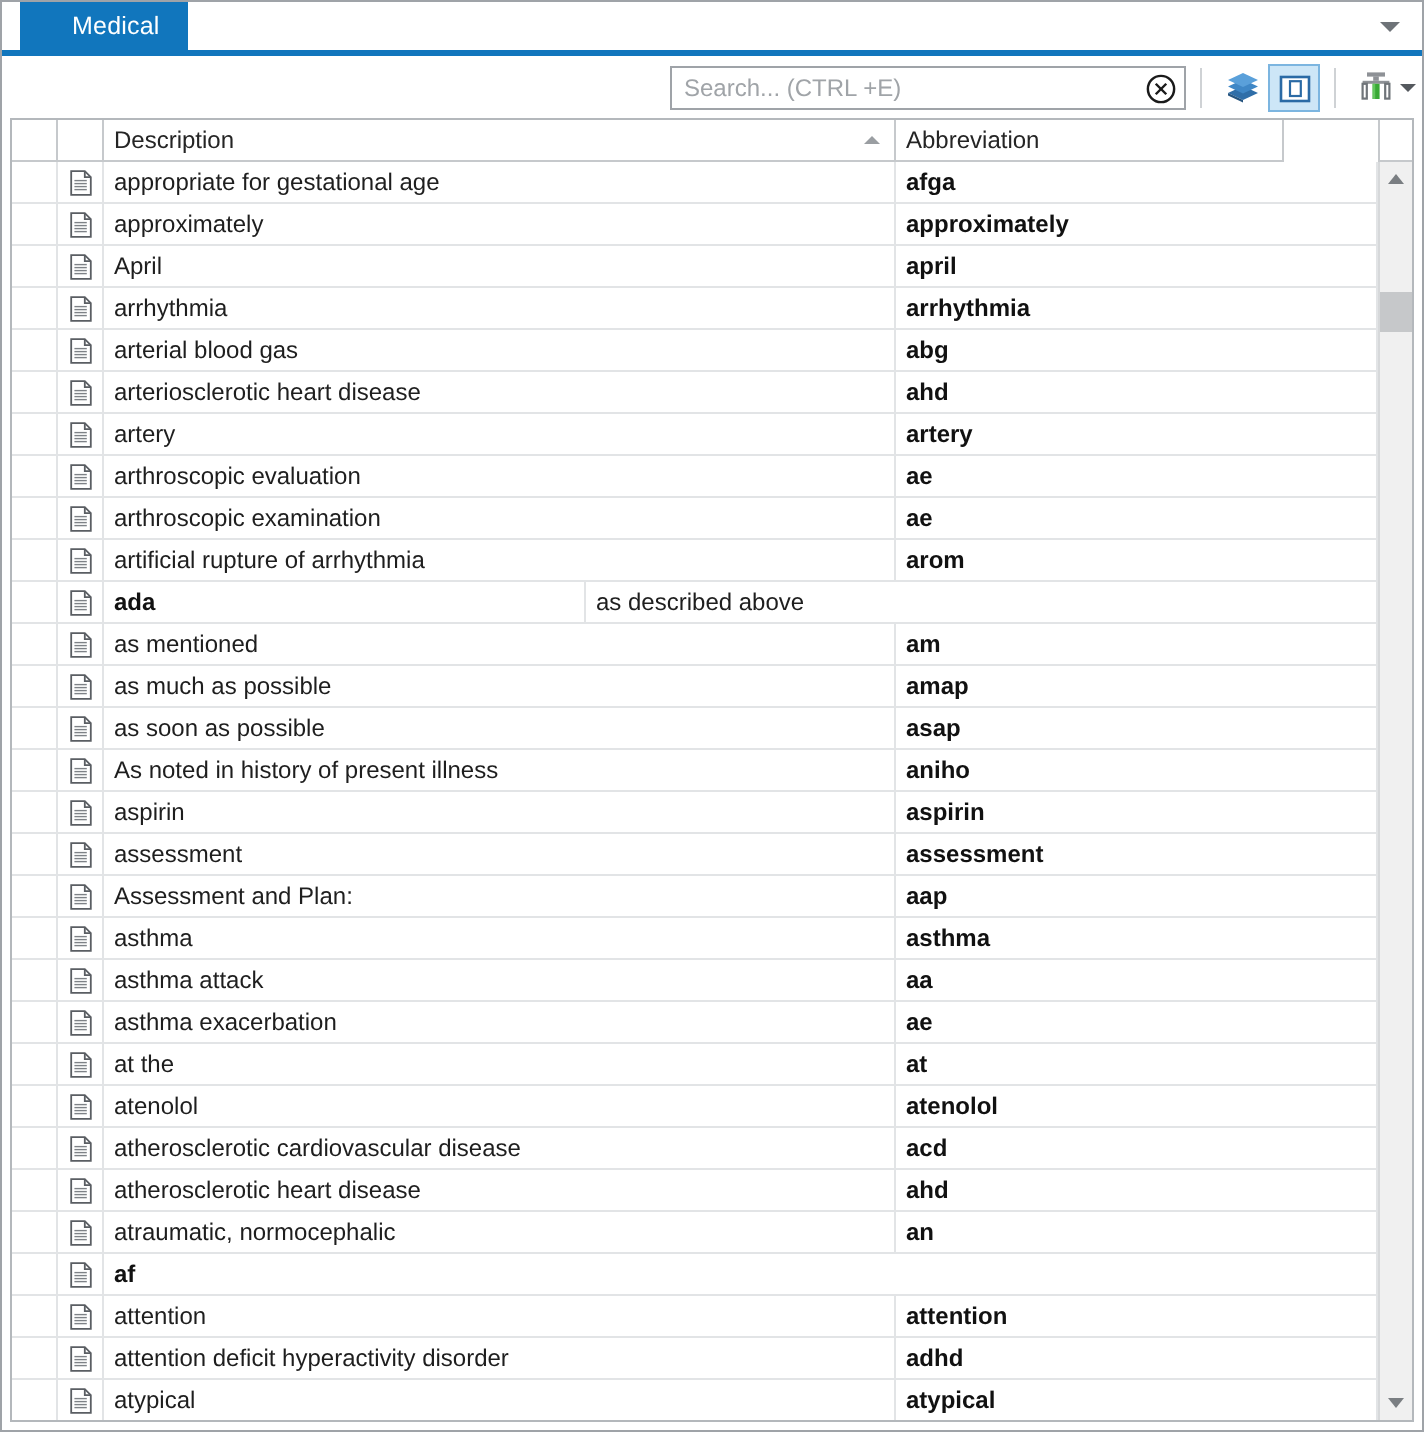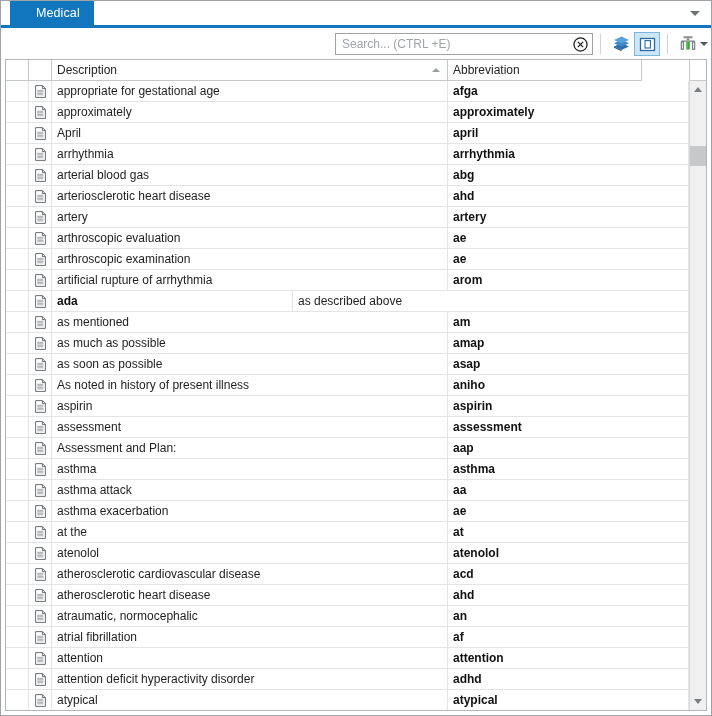--- a/index.html
+++ b/index.html
@@ -920,23 +920,20 @@
                   <path d="M0.6 0.6 H7.4 L10.4 3.6 V12.4 H0.6 Z" fill="#ffffff" stroke="#5a5e63" stroke-width="0.9"></path>
                   <path d="M7.4 0.6 V3.6 H10.4" fill="none" stroke="#5a5e63" stroke-width="0.9"></path>
                   <g stroke="#7e8287" stroke-width="0.7">
                     <line x1="2.2" y1="5.3" x2="8.4" y2="5.3"></line>
                     <line x1="2.2" y1="6.8" x2="8.4" y2="6.8"></line>
                     <line x1="2.2" y1="8.3" x2="8.4" y2="8.3"></line>
                     <line x1="2.2" y1="9.8" x2="8.4" y2="9.8"></line>
                   </g>
                 </svg>
               </div>
-              <div class="cell c-desc">
-                <span>atrial fibrillation</span>
-              </div>
               <div class="cell c-abbr">
                 <span>af</span>
               </div>
             </div>
             <div class="row">
               <div class="cell c-sel"></div>
               <div class="cell c-icon">
                 <svg class="doc-ico" viewBox="0 0 11 13">
                   <path d="M0.6 0.6 H7.4 L10.4 3.6 V12.4 H0.6 Z" fill="#ffffff" stroke="#5a5e63" stroke-width="0.9"></path>
                   <path d="M7.4 0.6 V3.6 H10.4" fill="none" stroke="#5a5e63" stroke-width="0.9"></path>

